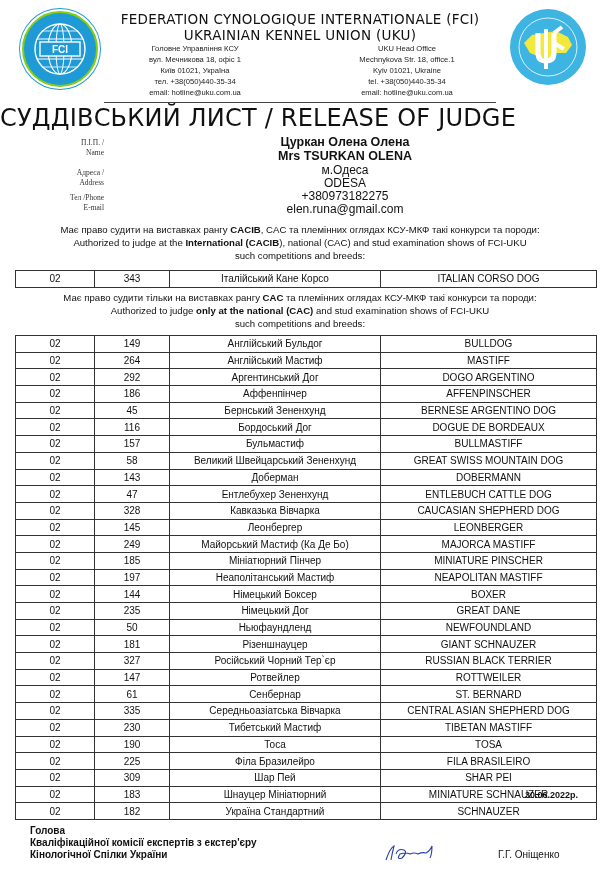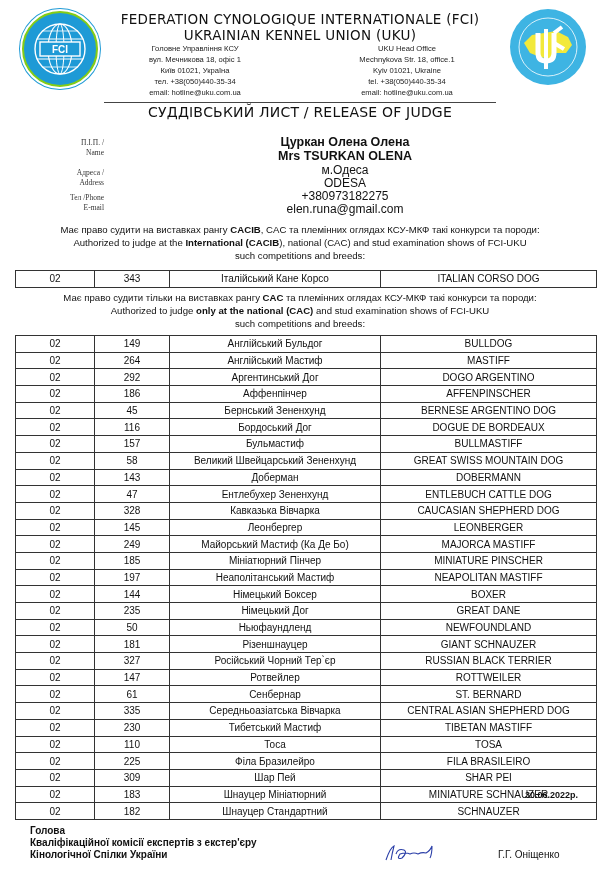--- a/index.html
+++ b/index.html
@@ -3,21 +3,21 @@
 <meta charset="utf-8">
 <style>
   html, body { margin:0; padding:0; background:#ffffff; }
   body { width:600px; height:874px; position:relative; overflow:hidden; font-family:"Liberation Sans", sans-serif; color:#111; }
   .logo { position:absolute; width:76px; height:76px; border-radius:50%; }
   #fci-logo { left:20px; top:9px; background:#84cc16; border:2px solid #fff; box-shadow:0 0 0 1px #1e9ad6; }
   #uku-logo { left:510px; top:9px; background:#3eb4e3; }
   .h-org { position:absolute; left:120px; width:360px; text-align:center; font-family:"DejaVu Sans", sans-serif; font-size:13.5px; letter-spacing:0.3px; line-height:16px; }
   .addr { position:absolute; width:150px; text-align:center; font-size:7.6px; line-height:11px; color:#222; }
   #title-rule { position:absolute; left:104px; top:102px; width:392px; height:0; border-top:1px solid #444; }
-  #doc-title { position:absolute; left:0; width:600px; top:104px; text-align:center; font-family:"DejaVu Sans", sans-serif; font-size:14px; letter-spacing:0.2px; }
+  #doc-title { position:absolute; left:0; width:600px; top:104px; text-align:left; font-family:"DejaVu Sans", sans-serif; font-size:24px; letter-spacing:0.2px; }
   .lbl { position:absolute; left:62px; width:42px; text-align:right; font-family:"Liberation Serif", serif; font-size:7.5px; line-height:10px; color:#333; }
   .val { position:absolute; left:180px; width:330px; text-align:center; font-size:12px; line-height:14px; }
   .val.b { font-weight:bold; font-size:12.5px; }
   .para { position:absolute; left:0; width:600px; text-align:center; font-size:9.6px; line-height:12.5px; }
   .para b { font-weight:bold; }
   table.breeds { position:absolute; left:15px; width:581px; border-collapse:collapse; table-layout:fixed; font-size:10px; }
   table.breeds td { border:1px solid #333; text-align:center; padding:0; height:15.7px; line-height:15px; white-space:nowrap; overflow:hidden; }
   table.breeds col.c1 { width:79px; } table.breeds col.c2 { width:75px; } table.breeds col.c3 { width:211px; } table.breeds col.c4 { width:216px; }
   #date { position:absolute; left:480px; width:98px; top:790px; text-align:right; font-size:9px; font-weight:bold; }
   .sig-line { position:absolute; left:30px; font-size:10px; font-weight:bold; line-height:12px; }
@@ -274,21 +274,21 @@
         <td>CENTRAL ASIAN SHEPHERD DOG</td>
       </tr>
       <tr>
         <td>02</td>
         <td>230</td>
         <td>Тибетський Мастиф</td>
         <td>TIBETAN MASTIFF</td>
       </tr>
       <tr>
         <td>02</td>
-        <td>110</td>
+        <td>190</td>
         <td>Тоса</td>
         <td>TOSA</td>
       </tr>
       <tr>
         <td>02</td>
         <td>225</td>
         <td>Філа Бразилейро</td>
         <td>FILA BRASILEIRO</td>
       </tr>
       <tr>
@@ -299,21 +299,21 @@
       </tr>
       <tr>
         <td>02</td>
         <td>183</td>
         <td>Шнауцер Мініатюрний</td>
         <td>MINIATURE SCHNAUZER</td>
       </tr>
       <tr>
         <td>02</td>
         <td>182</td>
-        <td>Шнауцер Стандартний</td>
+        <td>Україна Стандартний</td>
         <td>SCHNAUZER</td>
       </tr>
     </tbody>
 </table>
 
 <div id="date">30.06.2022р.</div>
 <div class="sig-line" style="top:825px;">Голова</div>
 <div class="sig-line" style="top:837px;">Кваліфікаційної комісії експертів з екстер'єру</div>
 <div class="sig-line" style="top:849px;">Кінологічної Спілки України</div>
 

